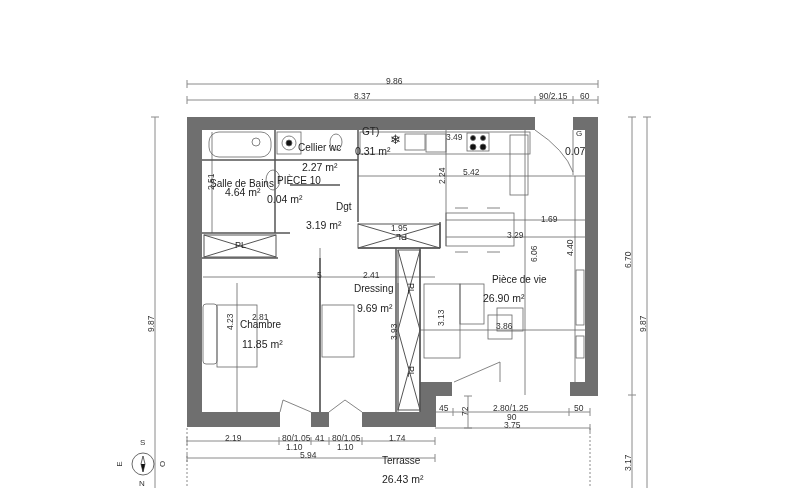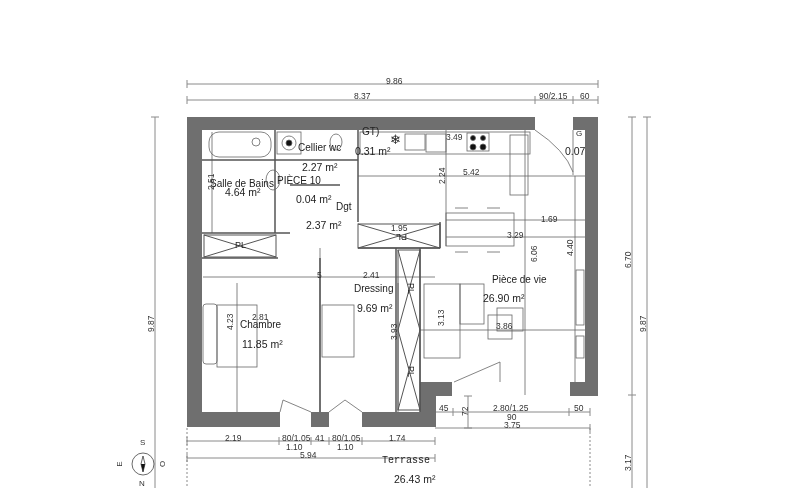--- a/index.html
+++ b/index.html
@@ -180,23 +180,23 @@
 <div class="lbl dimv" style="left:639px;top:332px;">9.87</div>
 <div class="lbl dimv" style="left:624px;top:471px;">3.17</div>
 
 <div class="lbl room" style="left:210px;top:168px;margin-top:11px;">Salle de Bains</div>
 <div class="lbl area" style="left:225px;top:187px;">4.64 m²</div>
 <div class="lbl dimv" style="left:207px;top:190px;">2.51</div>
 
 <div class="lbl room" style="left:298px;top:143px;">Cellier wc</div>
 <div class="lbl area" style="left:302px;top:162px;">2.27 m²</div>
 <div class="lbl room" style="left:277px;top:176px;">PIÈCE 10</div>
-<div class="lbl area" style="left:296px;top:194px;">0.04 m²</div>
+<div class="lbl area" style="left:267px;top:194px;">0.04 m²</div>
 <div class="lbl room" style="left:314px;top:202px;padding-left:22px;">Dgt</div>
-<div class="lbl area" style="left:306px;top:220px;">2.37 m²</div>
+<div class="lbl area" style="left:306px;top:220px;">3.19 m²</div>
 
 <div class="lbl room" style="left:362px;top:127px;">GT)</div>
 <div class="lbl area" style="left:355px;top:146px;">0.31 m²</div>
 <div class="lbl" style="left:390px;top:133px;font-size:13px;">❄</div>
 <div class="lbl dim" style="left:446px;top:133px;">3.49</div>
 <div class="lbl dimv" style="left:438px;top:184px;">2.24</div>
 <div class="lbl dim" style="left:463px;top:168px;">5.42</div>
 <div class="lbl room" style="left:576px;top:130px;font-size:8px;">G</div>
 <div class="lbl area" style="left:565px;top:146px;">0.07</div>
 
@@ -236,19 +236,19 @@
 
 <div class="lbl dim" style="left:225px;top:434px;">2.19</div>
 <div class="lbl dim" style="left:282px;top:434px;">80/1.05</div>
 <div class="lbl dim" style="left:286px;top:443px;">1.10</div>
 <div class="lbl dim" style="left:315px;top:434px;">41</div>
 <div class="lbl dim" style="left:332px;top:434px;">80/1.05</div>
 <div class="lbl dim" style="left:337px;top:443px;">1.10</div>
 <div class="lbl dim" style="left:389px;top:434px;">1.74</div>
 <div class="lbl dim" style="left:300px;top:451px;">5.94</div>
 
-<div class="lbl room" style="left:382px;top:456px;font-family:Liberation Mono, monospace;">Terrasse</div>
-<div class="lbl area" style="left:382px;top:474px;margin-left:12px;">26.43 m²</div>
+<div class="lbl room" style="left:382px;top:456px;">Terrasse</div>
+<div class="lbl area" style="left:382px;top:474px;">26.43 m²</div>
 
 <div class="lbl compass-l" style="left:140px;top:439px;">S</div>
 <div class="lbl compass-l" style="left:117px;top:460px;transform:rotate(-90deg);">E</div>
 <div class="lbl compass-l" style="left:160px;top:460px;transform:rotate(-90deg);">O</div>
 <div class="lbl compass-l" style="left:139px;top:480px;">N</div>
 
 </body></html>

